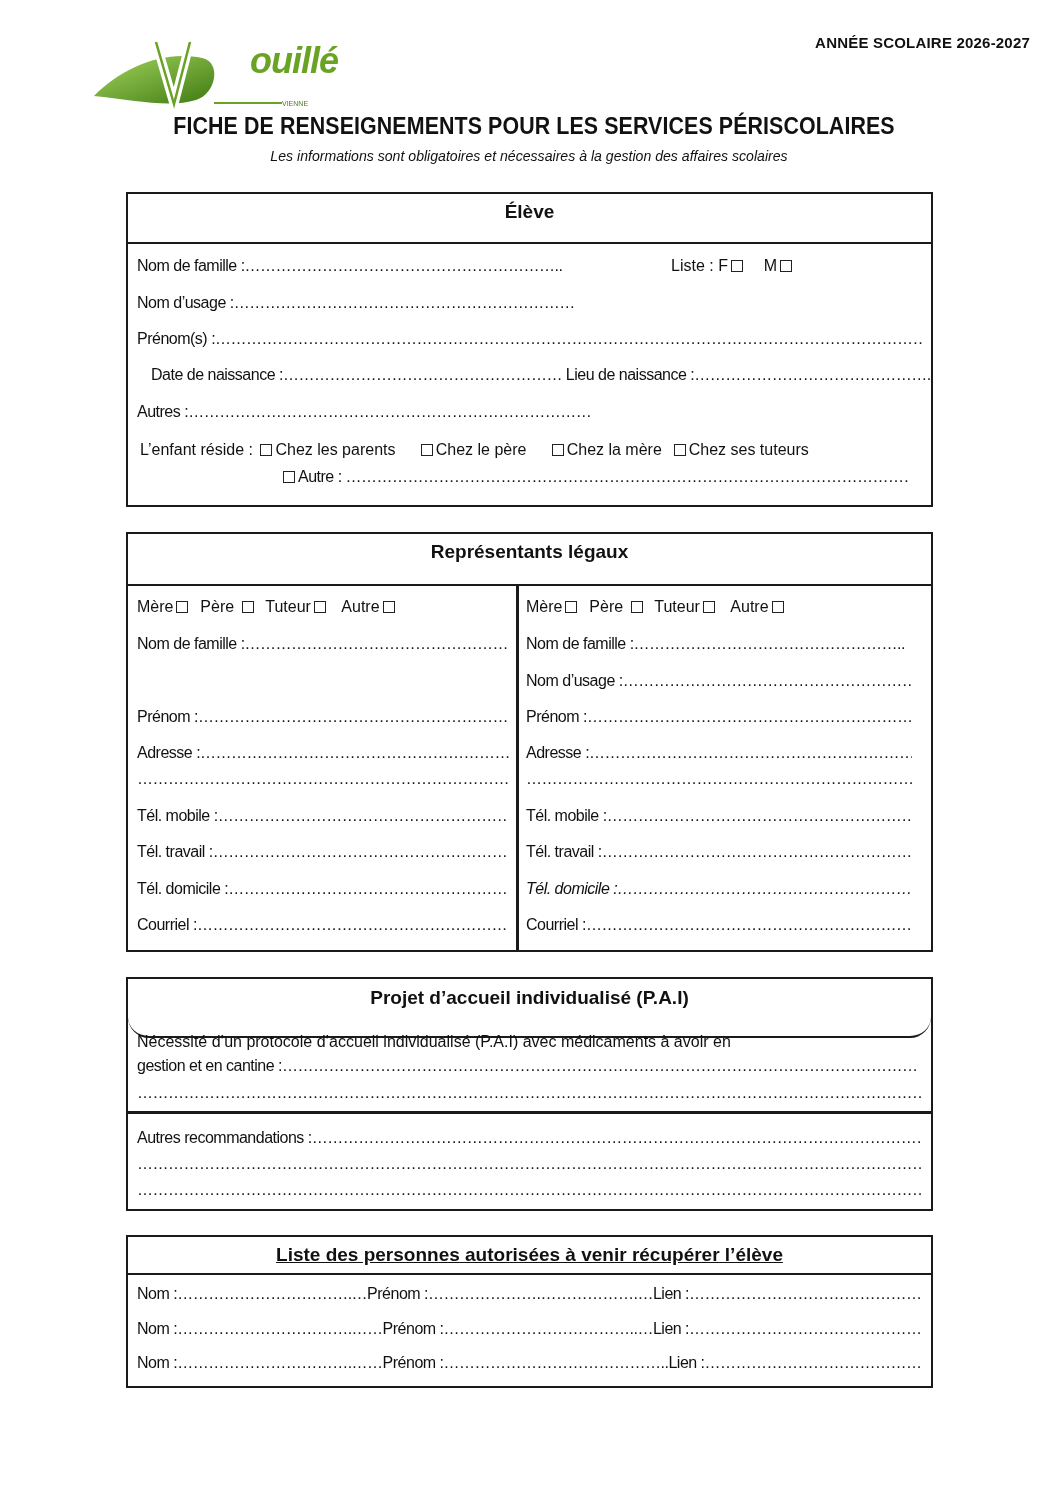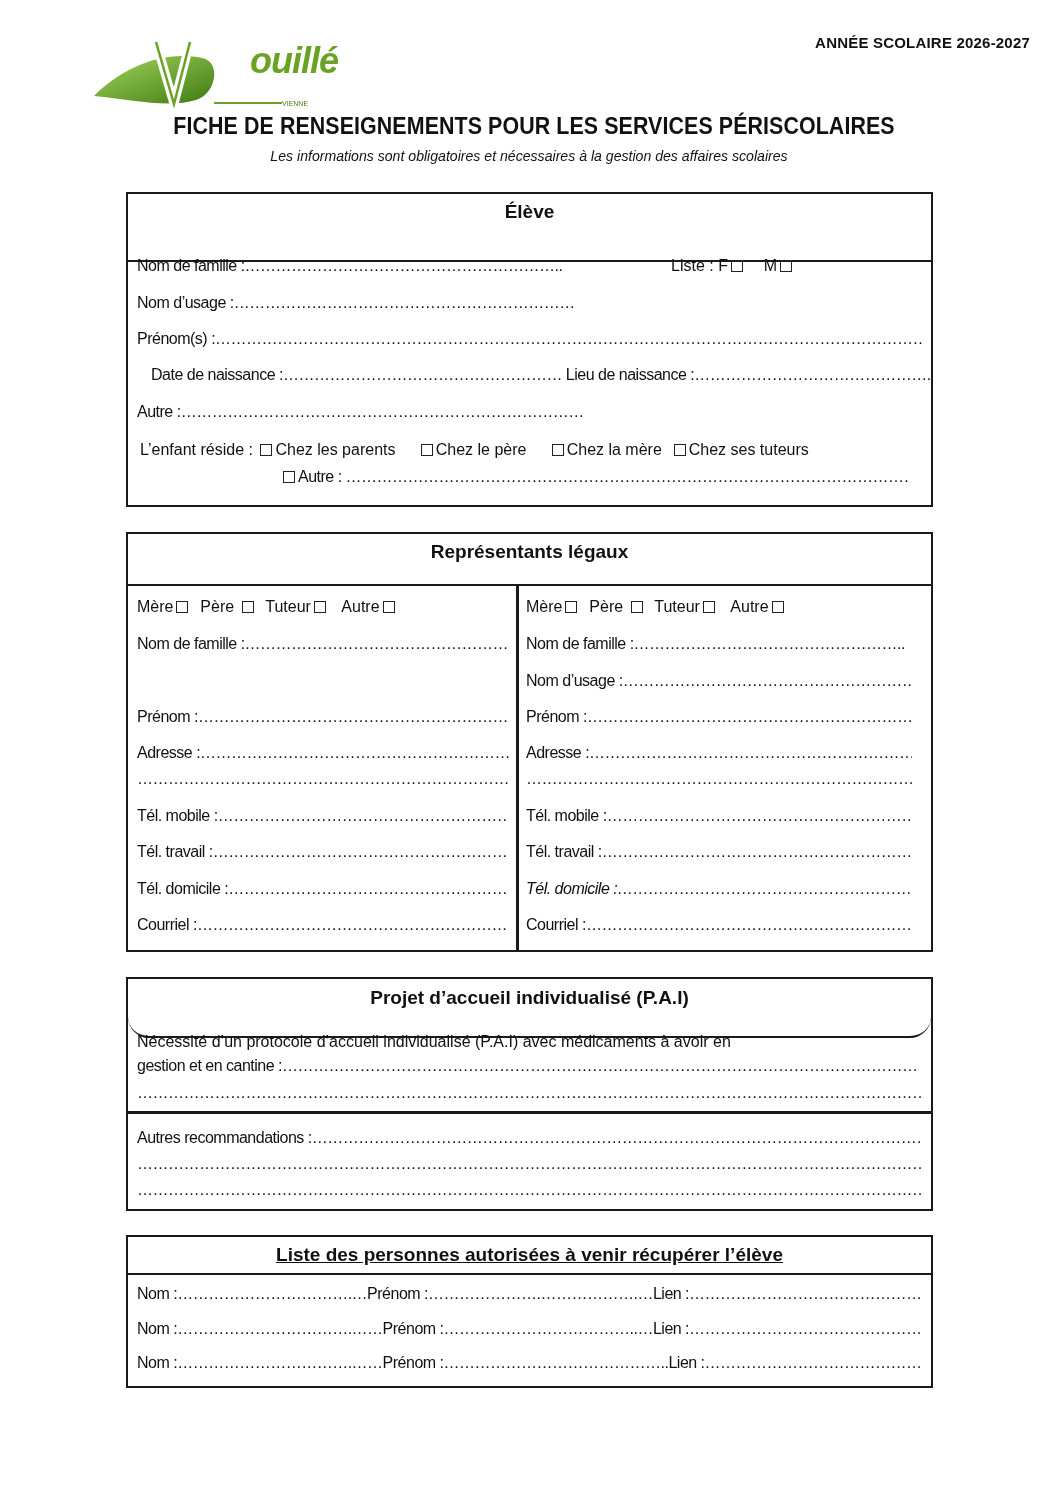--- a/index.html
+++ b/index.html
@@ -15,21 +15,21 @@
   .title { position: absolute; top: 113px; left: 0; width: 1068px; text-align: center; font-size: 23px; font-weight: bold; letter-spacing: 0.1px; transform: scaleX(0.93); transform-origin: 534px 0; }
   .subtitle { position: absolute; top: 147px; left: 0; width: 1058px; text-align: center; font-size: 15px; font-style: italic; transform: scaleX(0.94); transform-origin: 529px 0; }
 
   .box { position: absolute; left: 126px; width: 807px; border: 2.5px solid #1a1a1a; }
   .box-head { border-bottom: 2.5px solid #1a1a1a; text-align: center; font-weight: bold; font-size: 19px; }
   .row { position: absolute; font-size: 16px; white-space: nowrap; overflow: hidden; }
   .dots { letter-spacing: -0.5px; }
   .cb { display: inline-block; width: 12px; height: 12px; border: 1px solid #222; vertical-align: -1px; margin: 0 3px; }
 
   #box-eleve { top: 192px; height: 315px; }
-  #box-eleve .box-head { height: 68px; line-height: 36px; }
+  #box-eleve .box-head { height: 50px; line-height: 36px; }
   #box-rep { top: 532px; height: 420px; }
   #box-rep .box-head { height: 52px; line-height: 36px; }
   .vsep { position: absolute; top: 50px; left: 388px; width: 2.5px; height: 368px; background: #1a1a1a; }
   #box-pai { top: 977px; height: 234px; }
   #box-pai .box-head { height: 59px; line-height: 38px; border-radius: 21px; }
   .hsep { position: absolute; left: 0; right: 0; height: 2.5px; background: #1a1a1a; }
   #box-list { top: 1235px; height: 153px; text-decoration: underline; }
   #box-list .box-head { height: 38px; line-height: 36px; }
 </style>
 </head>
@@ -60,21 +60,21 @@
 <div class="box" id="box-eleve">
   <div class="box-head">Élève</div>
   <div class="row dots" style="left:9px;top:63px;">Nom de famille :……………………………………………………..</div>
   <div class="row" style="left:543px;top:63px;">
     <span>Liste : F</span><span class="cb"></span>
     &nbsp;&nbsp;&nbsp;<span>M</span><span class="cb"></span>
   </div>
   <div class="row dots" style="left:9px;top:100px;">Nom d’usage :…………………………………………………………</div>
   <div class="row dots" style="left:9px;top:136px;width:785px;">Prénom(s) :………………………………………………………………………………………………………………………………</div>
   <div class="row dots" style="left:23px;top:172px;width:790px;">Date de naissance :……………………………………………… Lieu de naissance :……………………………………….</div>
-  <div class="row dots" style="left:9px;top:209px;">Autre :……………………………………………………………………</div>
+  <div class="row dots" style="left:9px;top:209px;">Autres :……………………………………………………………………</div>
   <div class="row" style="left:12px;top:247px;">
     <span>L’enfant réside :</span>
     <span class="cb"></span><span>Chez les parents</span>
     &nbsp;&nbsp;&nbsp;&nbsp;<span class="cb"></span><span>Chez le père</span>
     &nbsp;&nbsp;&nbsp;&nbsp;<span class="cb"></span><span>Chez la mère</span>
     &nbsp;<span class="cb"></span><span>Chez ses tuteurs</span>
   </div>
   <div class="row dots" style="left:152px;top:274px;width:630px;">
     <span class="cb"></span><span>Autre : ………………………………………………………………………………………………………….</span>
   </div>

